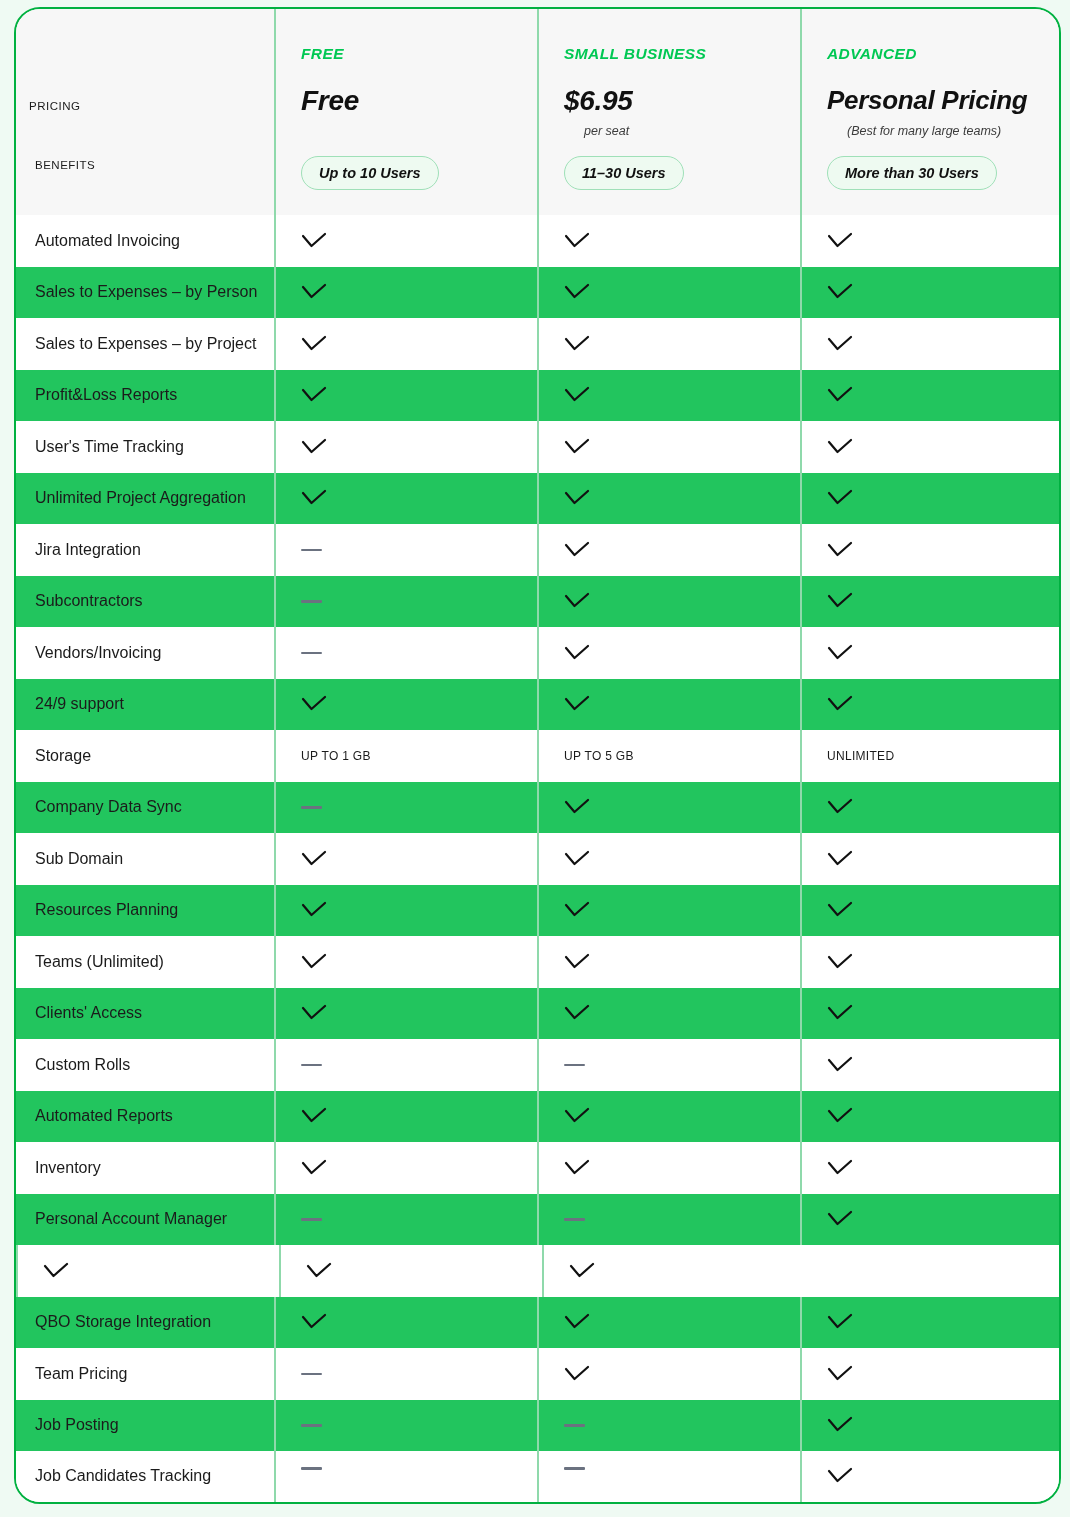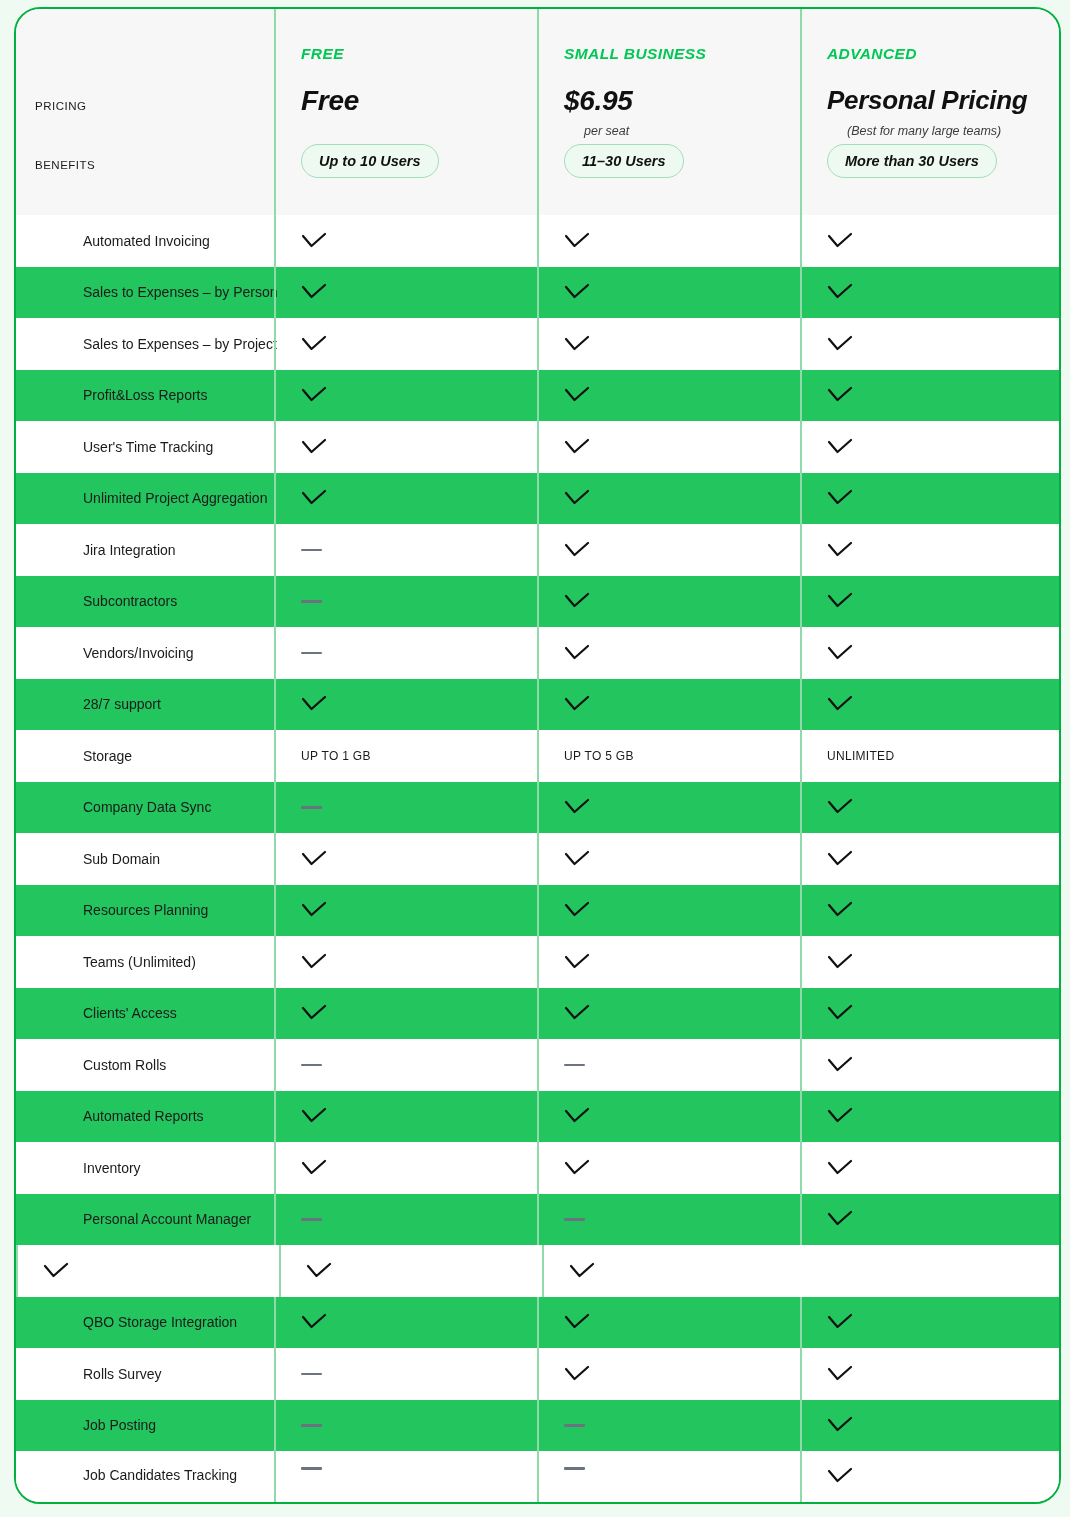--- a/index.html
+++ b/index.html
@@ -39,21 +39,21 @@
     position: relative;
   }
   .header-band .c-label,
   .header-band .c-plan {
     height: 206px;
     position: relative;
   }
 
   .meta-pricing {
     position: absolute;
-    left: 19px;
+    left: 13px;
     top: 91px;
     font-size: 11.5px;
     letter-spacing: 0.5px;
     color: #1b1b1b;
   }
   .meta-benefits {
     position: absolute;
     left: 19px;
     top: 150px;
     font-size: 11.5px;
@@ -83,21 +83,21 @@
   .plan-price.small { font-size: 26px; }
   .plan-sub {
     position: absolute;
     top: 115px;
     font-size: 12.5px;
     color: #3c3c3c;
     margin-left: 20px;
   }
   .plan-pill {
     position: absolute;
-    top: 135px;
+    top: 147px;
     display: inline-block;
     padding: 8px 17px;
     border: 1.5px solid #9fe0b8;
     background: #eefaf1;
     border-radius: 20px;
     font-size: 14.5px;
     font-weight: bold;
     color: #111111;
     white-space: nowrap;
   }
@@ -109,24 +109,23 @@
   .frow .c-label,
   .frow .c-plan {
     height: 51.5px;
     display: flex;
     align-items: center;
   }
   .frow .c-label { padding-left: 19px; }
   .frow .c-plan  { padding-left: 25px; }
 
   .feat-name {
-    font-size: 14px;
+    font-size: 16px;
     color: #1b1b1b;
     white-space: nowrap;
-    margin-left: 48px;
   }
 
   .val-text {
     font-size: 12px;
     color: #1b1b1b;
     letter-spacing: 0.3px;
   }
 
   .check svg { display: block; }
 
@@ -398,21 +397,21 @@
         <div class="c-plan">
           <span class="check">
             <svg width="26" height="18" viewBox="0 0 26 18">
               <path d="M2 4 L10.5 14 L24 2" fill="none" stroke="#111111" stroke-width="2.2" stroke-linecap="round" stroke-linejoin="round"></path>
             </svg>
           </span>
         </div>
       </div>
       <div class="row frow even">
         <div class="c-label">
-          <span class="feat-name">28/7 support</span>
+          <span class="feat-name">24/9 support</span>
         </div>
         <div class="c-plan">
           <span class="check">
             <svg width="26" height="18" viewBox="0 0 26 18">
               <path d="M2 4 L10.5 14 L24 2" fill="none" stroke="#111111" stroke-width="2.2" stroke-linecap="round" stroke-linejoin="round"></path>
             </svg>
           </span>
         </div>
         <div class="c-plan">
           <span class="check">
@@ -701,21 +700,21 @@
         <div class="c-plan">
           <span class="check">
             <svg width="26" height="18" viewBox="0 0 26 18">
               <path d="M2 4 L10.5 14 L24 2" fill="none" stroke="#111111" stroke-width="2.2" stroke-linecap="round" stroke-linejoin="round"></path>
             </svg>
           </span>
         </div>
       </div>
       <div class="row frow odd">
         <div class="c-label">
-          <span class="feat-name">Rolls Survey</span>
+          <span class="feat-name">Team Pricing</span>
         </div>
         <div class="c-plan">
           <span class="dash"></span>
         </div>
         <div class="c-plan">
           <span class="check">
             <svg width="26" height="18" viewBox="0 0 26 18">
               <path d="M2 4 L10.5 14 L24 2" fill="none" stroke="#111111" stroke-width="2.2" stroke-linecap="round" stroke-linejoin="round"></path>
             </svg>
           </span>

